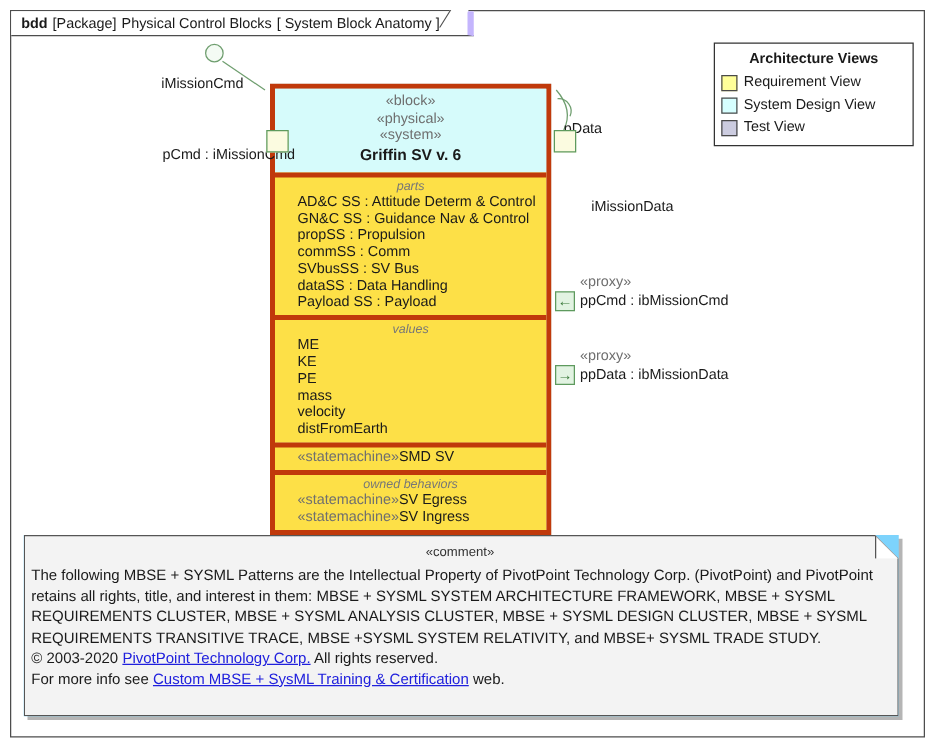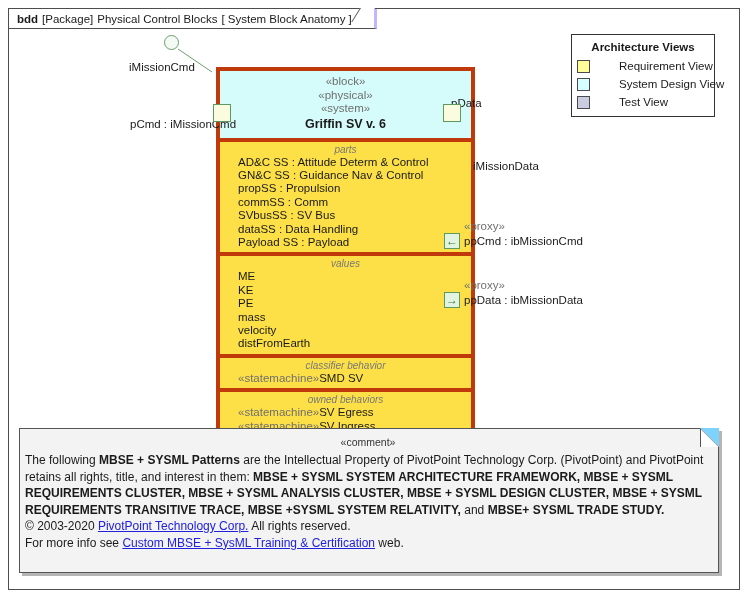--- a/index.html
+++ b/index.html
@@ -20,21 +20,21 @@
     left: 8px; top: 8px;
     width: 732px; height: 582px;
     border: 1px solid #4d4d4d;
     box-sizing: border-box;
     background: #ffffff;
   }
   #frame-tab {
     position: absolute;
     left: 0px; top: 0px;
     height: 20px;
-    border-right: 3px solid #c4b5fd;
+    border-right: 5px solid #c4b5fd;
     border-bottom: 1px solid #4d4d4d;
     background: #ffffff;
     padding: 0 22px 0 8px;
     display: flex;
     align-items: center;
     font-size: 11.5px;
     white-space: nowrap;
     box-sizing: border-box;
   }
   #frame-tab:after {
@@ -48,21 +48,21 @@
     transform-origin: top left;
     border-bottom: 0;
   }
   .tab-kind { font-weight: bold; }
   .tab-seg { margin-left: 4px; }
 
   
   #block {
     position: absolute;
     left: 215px; top: 66px;
-    width: 259px;
+    width: 225px;
     border: 4px solid #C0390B;
     background: #D6FBFB;
     box-sizing: border-box;
   }
   .cmpt {
     border-top: 4px solid #C0390B;
     background: #fde047;
     padding: 2px 0 3px 0;
   }
   .cmpt-title {
@@ -137,21 +137,21 @@
     border-radius: 50%;
     background: #F4FBF4;
     box-sizing: border-box;
   }
   svg.conn { position: absolute; overflow: visible; }
 
   
   #legend {
     position: absolute;
     left: 570px; top: 33px;
-    width: 144px;
+    width: 160px;
     border: 1px solid #333333;
     background: #ffffff;
     box-sizing: border-box;
     padding: 4px 5px 5px 5px;
   }
   #legend-title {
     text-align: center;
     font-weight: bold;
     font-size: 11.5px;
     line-height: 16px;
@@ -162,21 +162,21 @@
     align-items: center;
     height: 18px;
   }
   .swatch {
     width: 13px; height: 13px;
     border: 1px solid #4a4a4a;
     box-sizing: border-box;
     margin-right: 5px;
     flex: 0 0 auto;
   }
-  .legend-label { font-size: 11.5px; white-space: nowrap; margin-left: 24px; }
+  .legend-label { font-size: 11.5px; white-space: nowrap; }
 
   
   #comment {
     position: absolute;
     left: 18px; top: 427px;
     width: 700px; height: 145px;
     background: #7dd3fc;
     box-sizing: border-box;
     box-shadow: 3px 3px 0 rgba(120,120,120,0.55);
   }
@@ -213,21 +213,21 @@
     font-size: 10.5px;
     color: #333;
     line-height: 16px;
     margin-bottom: 2px;
   }
   .cline {
     font-size: 12px;
     line-height: 16.5px;
     white-space: nowrap;
   }
-  .cline b { font-weight: bold; }
+  .cline b { font-weight: normal; }
   .clink {
     color: #2020DD;
     text-decoration: underline;
   }
 </style>
 </head>
 <body>
 
 <div id="diagram-frame">
 
@@ -268,21 +268,20 @@
       <div class="cmpt-title">values</div>
       <div class="cmpt-line">ME</div>
       <div class="cmpt-line">KE</div>
       <div class="cmpt-line">PE</div>
       <div class="cmpt-line">mass</div>
       <div class="cmpt-line">velocity</div>
       <div class="cmpt-line">distFromEarth</div>
     </div>
 
     <div class="cmpt">
-      <div class="cmpt-title">classifier behavior</div>
       <div class="cmpt-line"><span class="guillemet kw">«statemachine»</span><span>SMD SV</span></div>
     </div>
 
     <div class="cmpt">
       <div class="cmpt-title">owned behaviors</div>
       <div class="cmpt-line"><span class="guillemet kw">«statemachine»</span><span>SV Egress</span></div>
       <div class="cmpt-line"><span class="guillemet kw">«statemachine»</span><span>SV Ingress</span></div>
     </div>
   </div>
 

